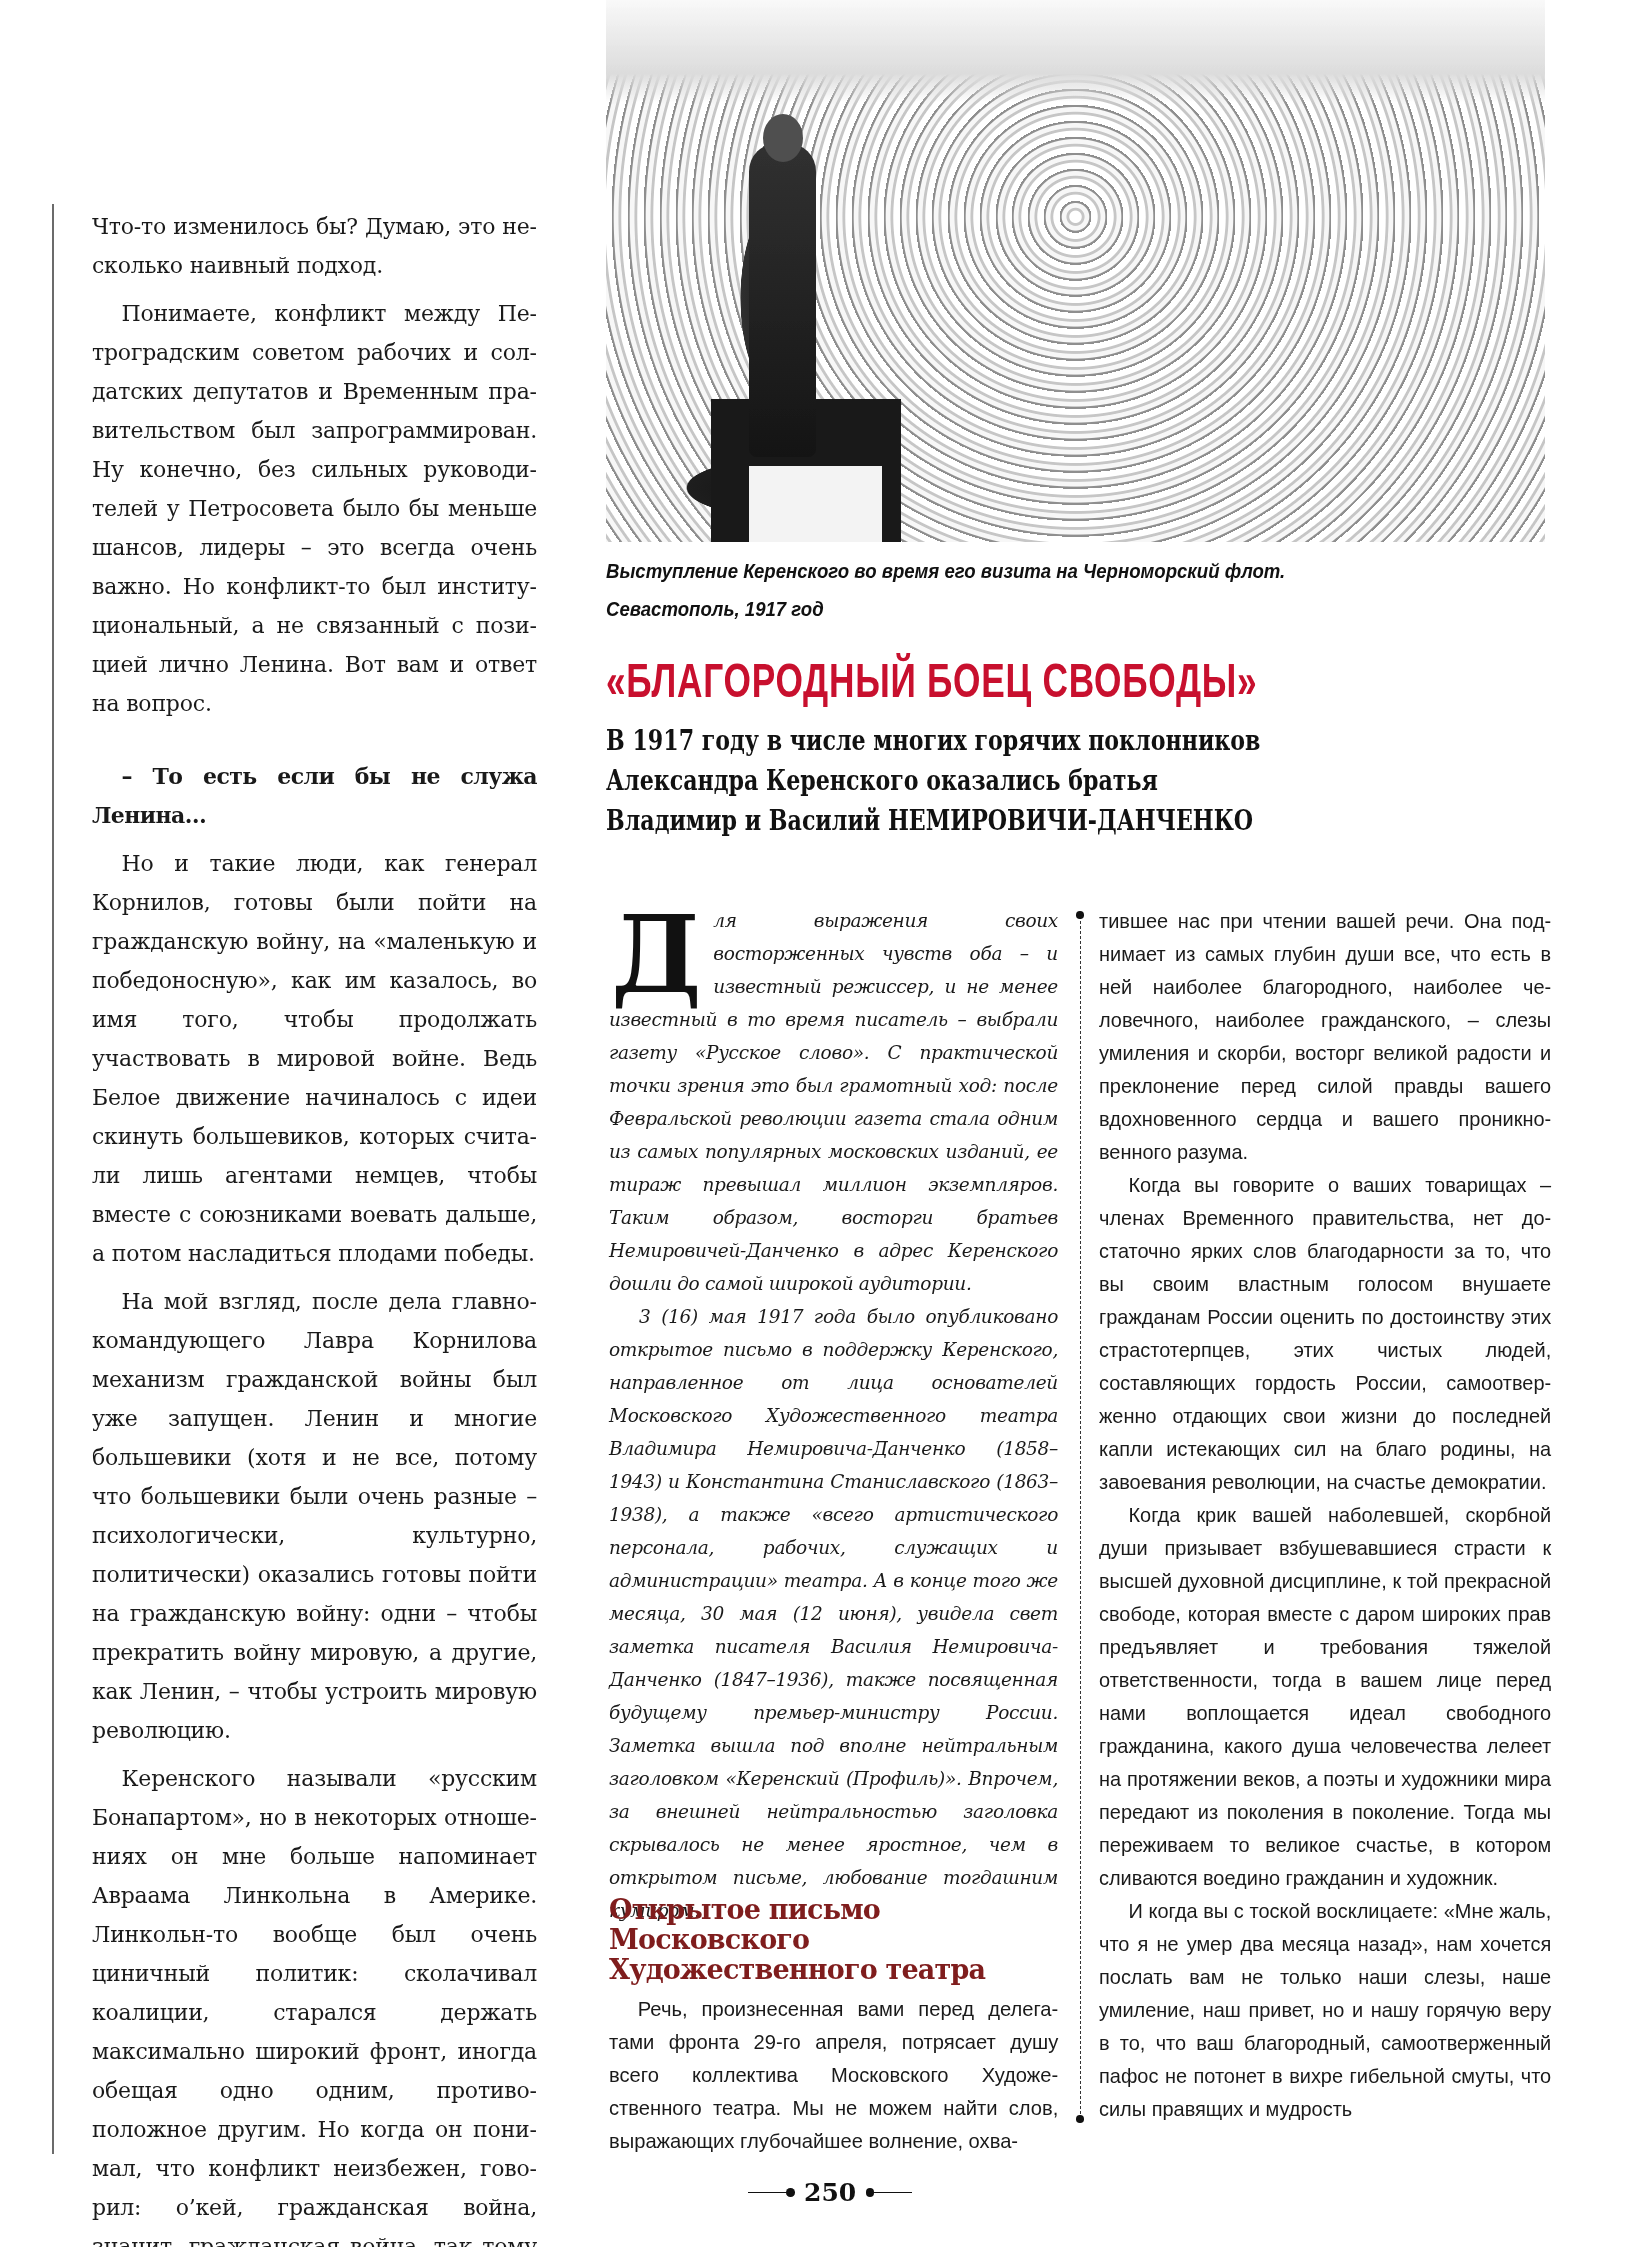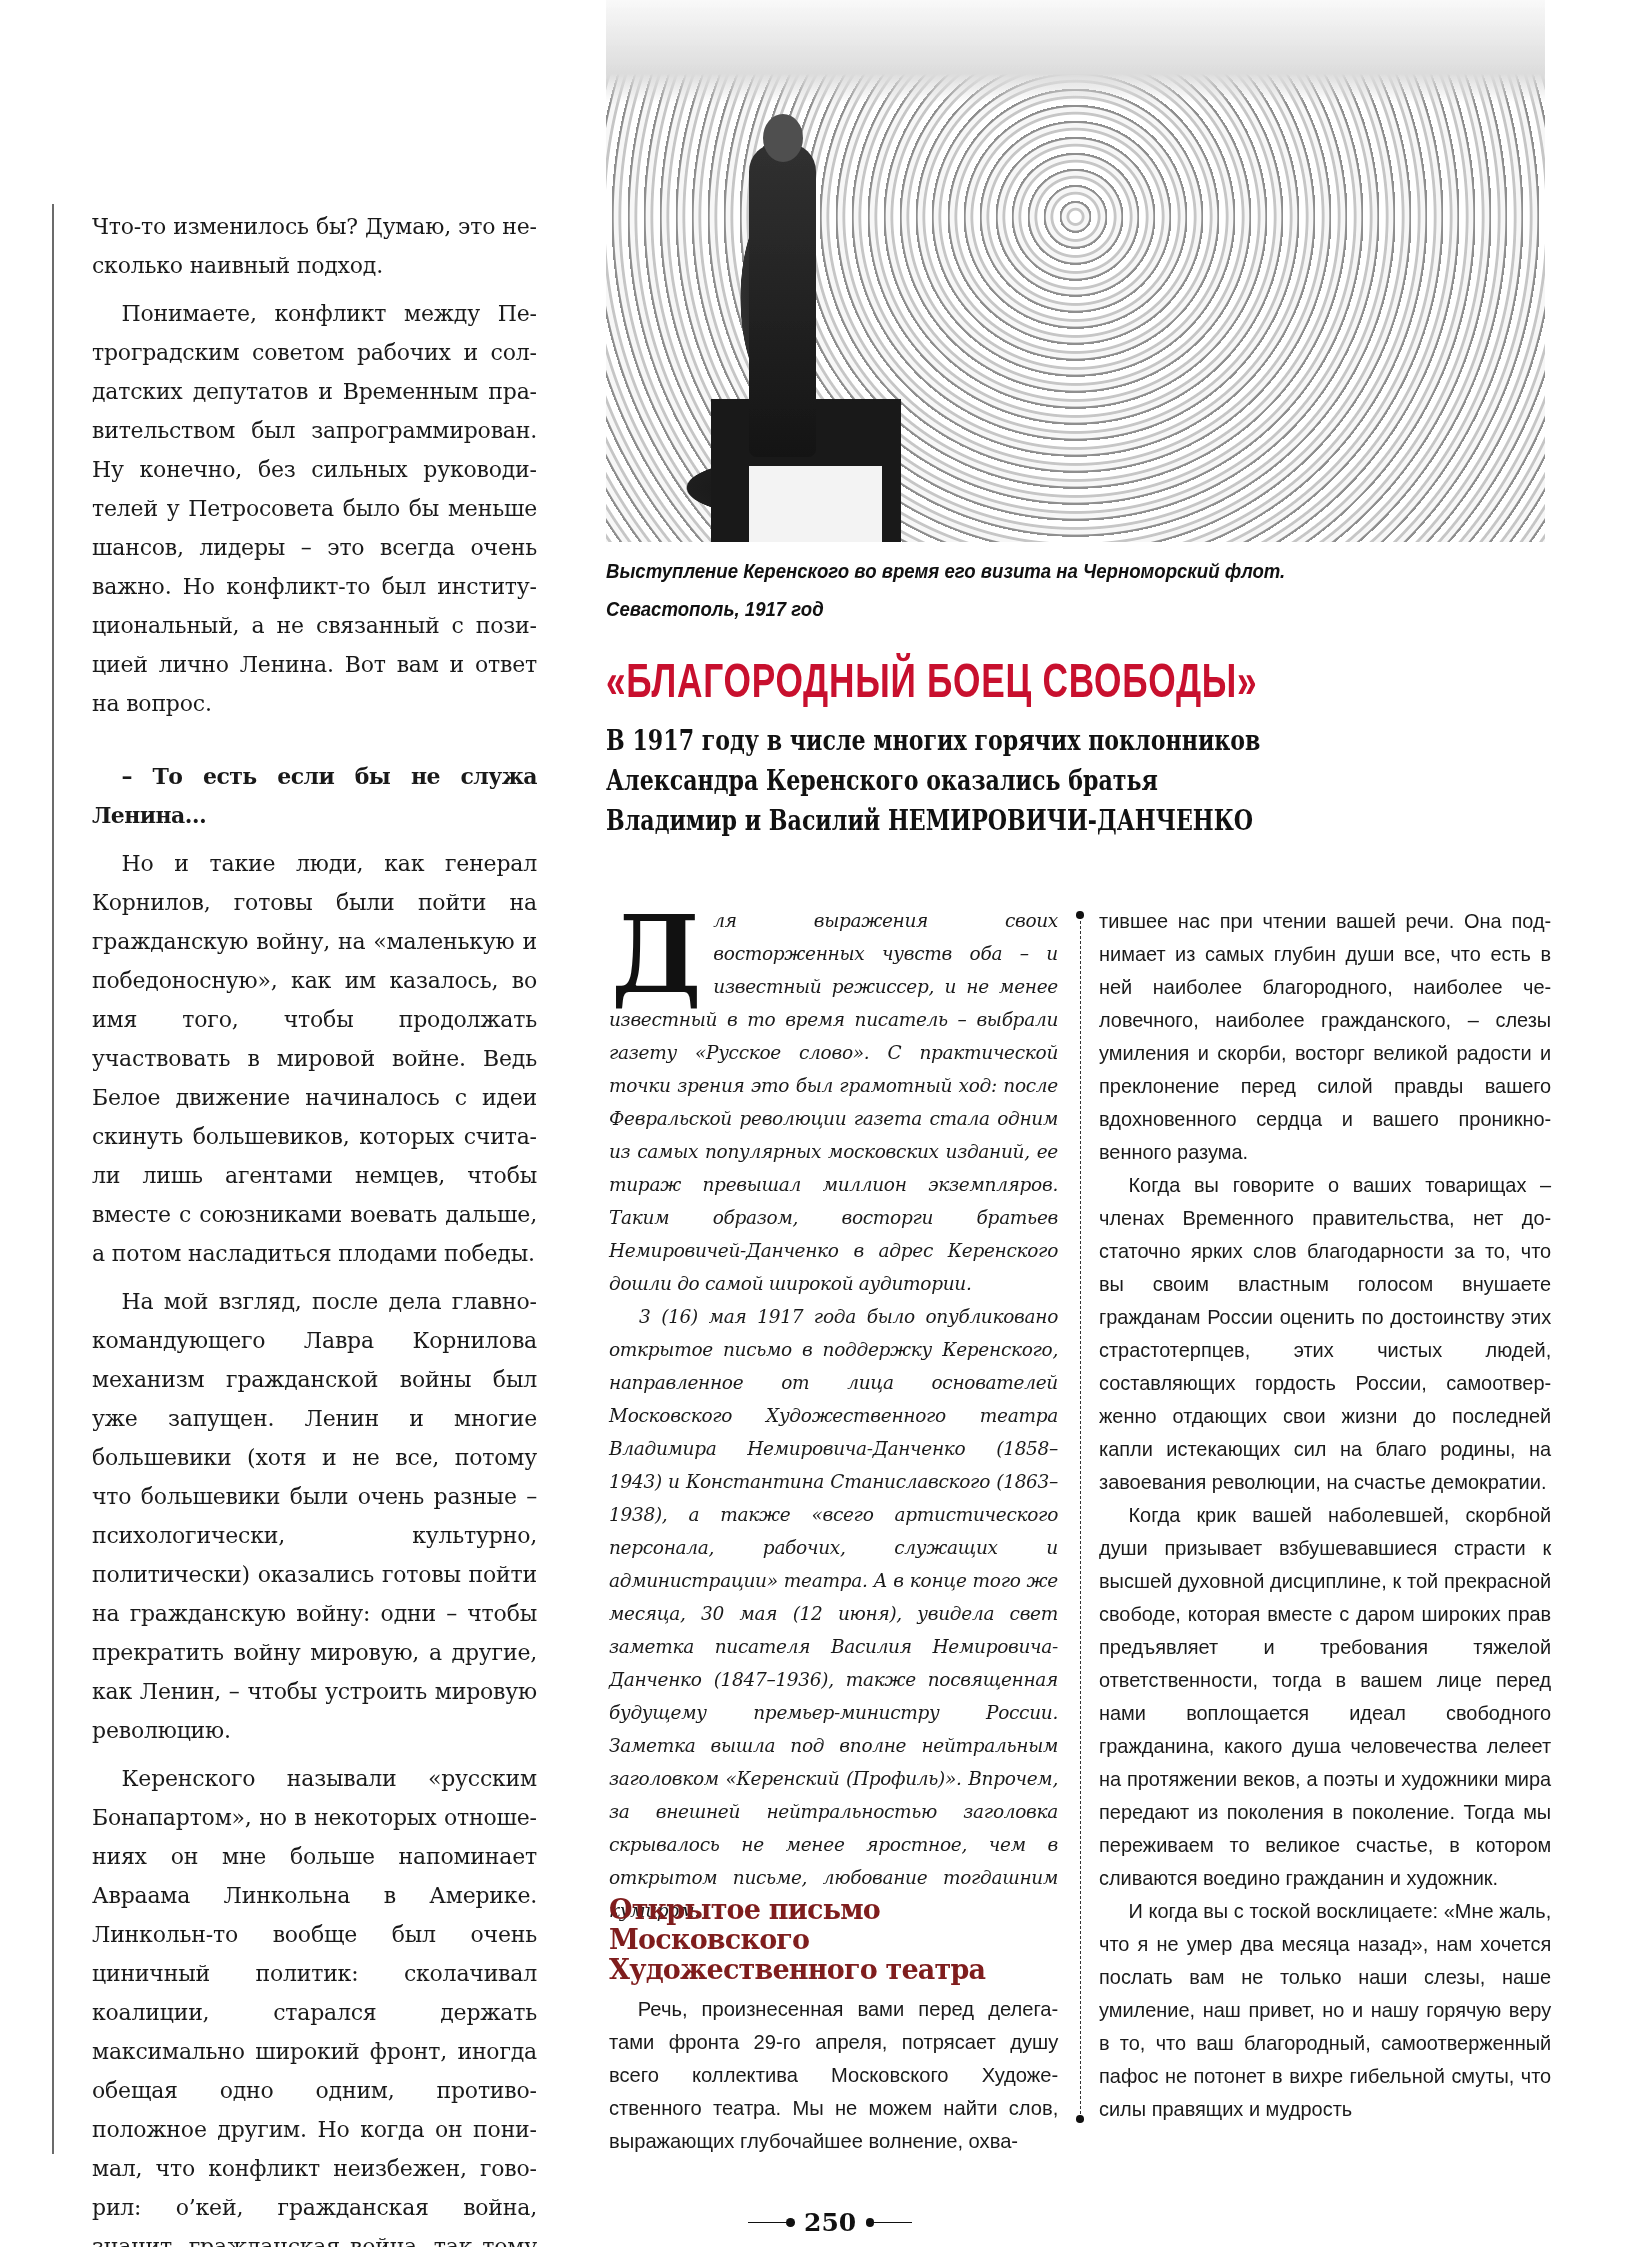--- a/index.html
+++ b/index.html
@@ -92,21 +92,21 @@
   .right-col {
     position: absolute; left: 1099px; top: 904px; width: 476px;
     font-family: "Liberation Sans", sans-serif; font-size: 21px; line-height: 33px; text-align: justify;
     transform: scaleX(0.95); transform-origin: left top;
   }
   .right-col p { margin: 0; }
   .right-col p.ind { text-indent: 31px; }
 
   
   .folio {
-    position: absolute; left: 748px; top: 2178px; display: flex; align-items: center; gap: 5.7px; margin-top: 30px;
+    position: absolute; left: 748px; top: 2178px; display: flex; align-items: center; gap: 5.7px;
   }
   .folio .orn { display: flex; align-items: center; }
   .folio .line { width: 38px; height: 1.9px; background: #111; }
   .folio .dot { width: 8.6px; height: 8.6px; border-radius: 50%; background: #111; }
   .folio .num { font-family: "DejaVu Serif", serif; font-weight: bold; font-size: 25px; color: #111; padding: 0 3.8px; }
 </style>
 </head>
 <body>
 
 <div class="left-rule"></div>

